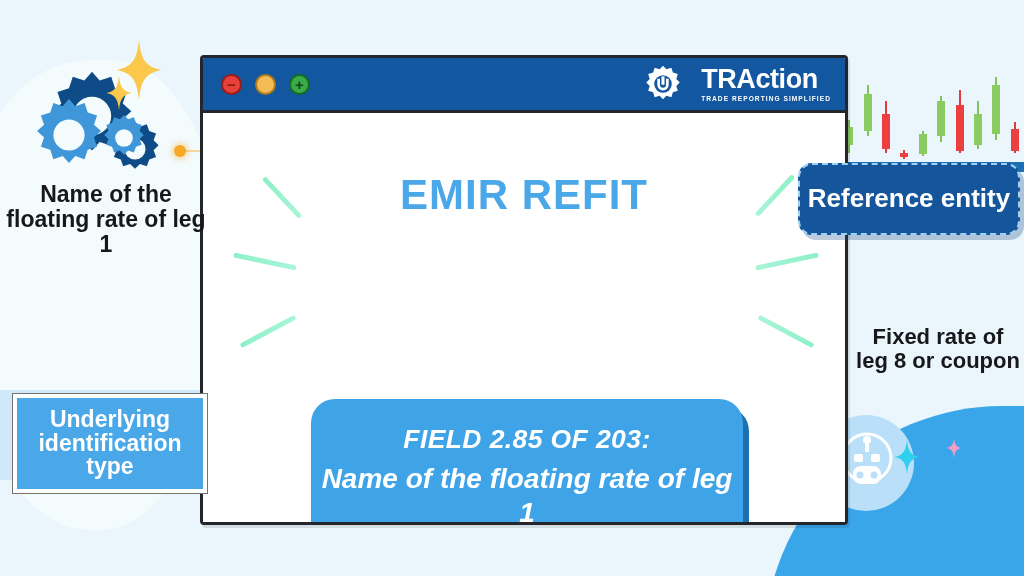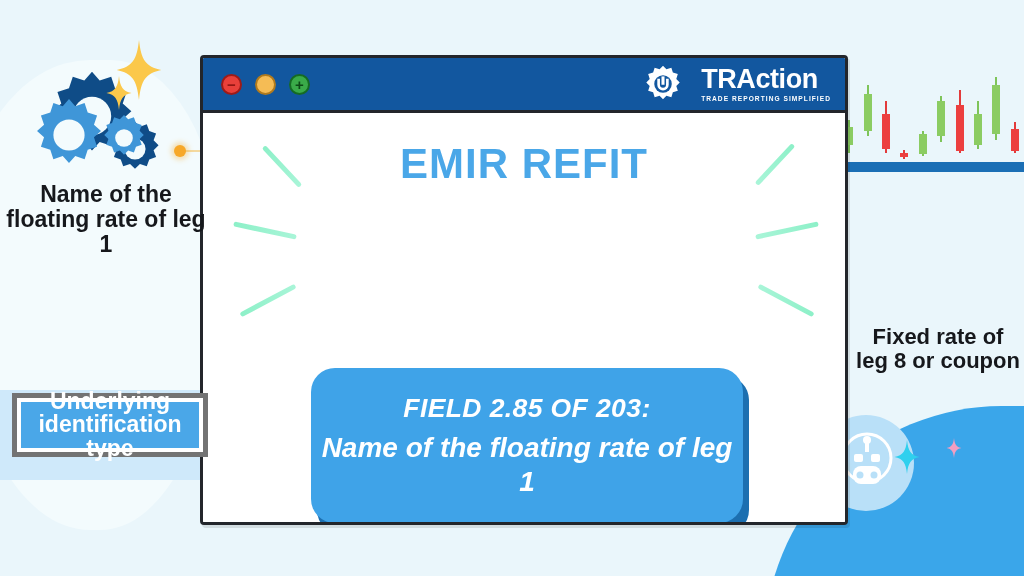--- a/index.html
+++ b/index.html
@@ -106,21 +106,21 @@
     letter-spacing: -0.4px;
   }
   .brand-tag {
     color: #ffffff; font-size: 6.6px; font-weight: bold;
     letter-spacing: 1.05px; margin-top: 3px;
   }
 
   .win-body { position: relative; height: 412px; background: #fff; }
 
   .hdr-top {
-    text-align: center; margin-top: 27px;
+    text-align: center; margin-top: 58px;
     font-size: 42px; font-weight: bold; letter-spacing: 1px;
     color: #4aa7e8;
   }
   .hdr-sub {
     text-align: center; margin-top: 16px;
     font-size: 37px; font-weight: bold; letter-spacing: 0.5px;
     color: #15558f;
   }
 
   
@@ -149,22 +149,22 @@
   
   .lbl-plain {
     position: absolute; text-align: center;
     font-weight: bold; color: #16181c; line-height: 1.08;
   }
   .lbl-left  { left: 2px; top: 182px; width: 208px; font-size: 23px; }
   .lbl-right { left: 856px; top: 325px; width: 164px; font-size: 22px; }
 
   .lbl-box-ll {
     position: absolute; left: 12px; top: 393px;
-    width: 196px; height: 64px;
-    border: 5px solid #737373; background: #ffffff;
+    width: 196px; height: 101px;
+    border: 1px solid #737373; background: #ffffff;
     padding: 4px;
   }
   .lbl-box-ll-in {
     width: 100%; height: 100%;
     background: #4aa7e8; color: #ffffff;
     display: flex; align-items: center; justify-content: center;
     text-align: center; font-size: 23px; font-weight: bold; line-height: 1.02;
   }
 
   .lbl-box-tr {
@@ -364,14 +364,15 @@
   </div>
 
   <div class="lbl-plain lbl-left">Name of the floating rate of leg 1</div>
 
   <div class="lbl-plain lbl-right">Fixed rate of leg 8 or coupon</div>
 
   <div class="lbl-box-ll">
     <div class="lbl-box-ll-in">Underlying identification type</div>
   </div>
 
+  <div class="lbl-box-tr">Reference entity</div>
 
 </div>
 
 </body></html>

